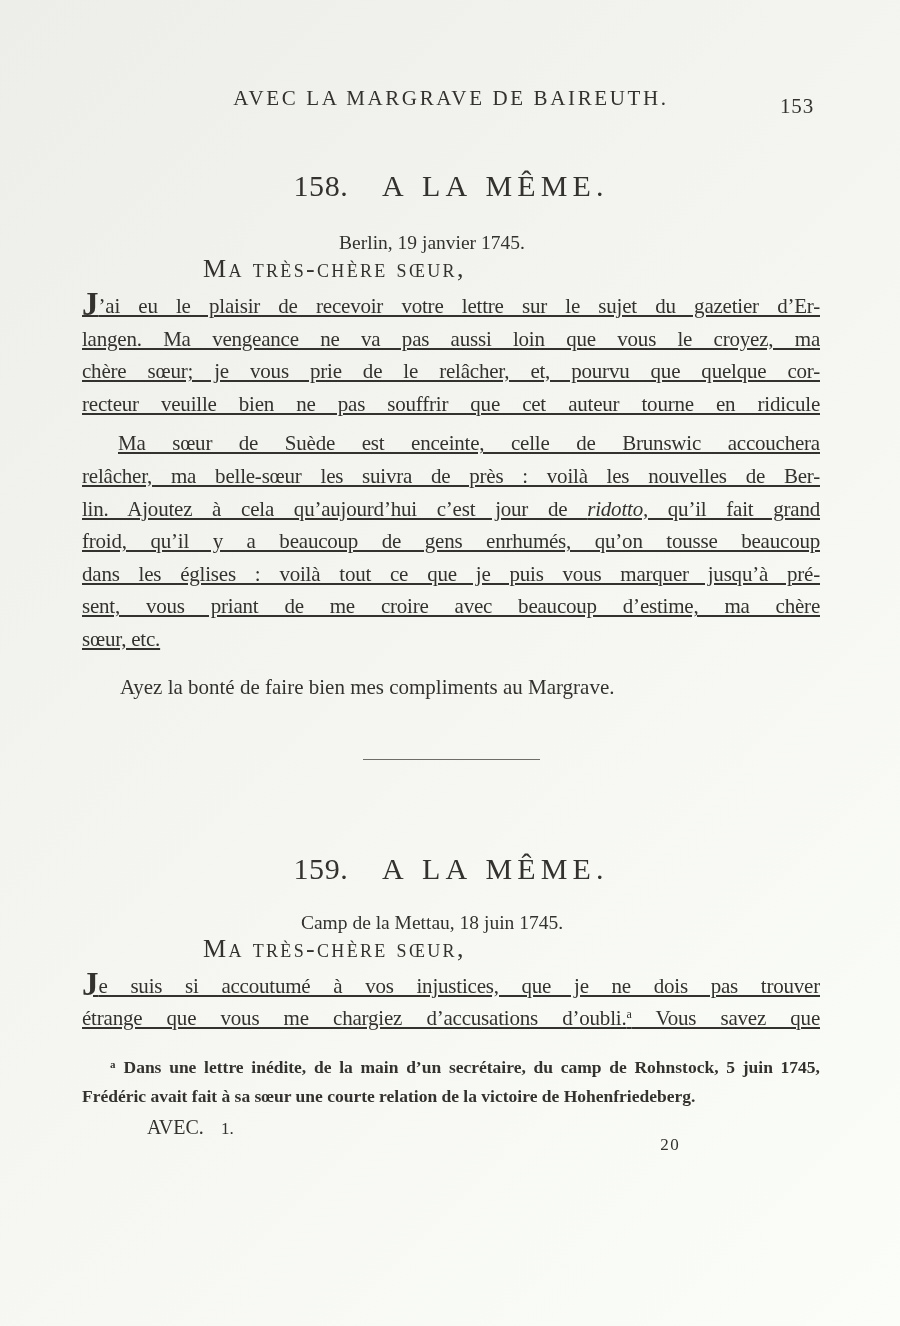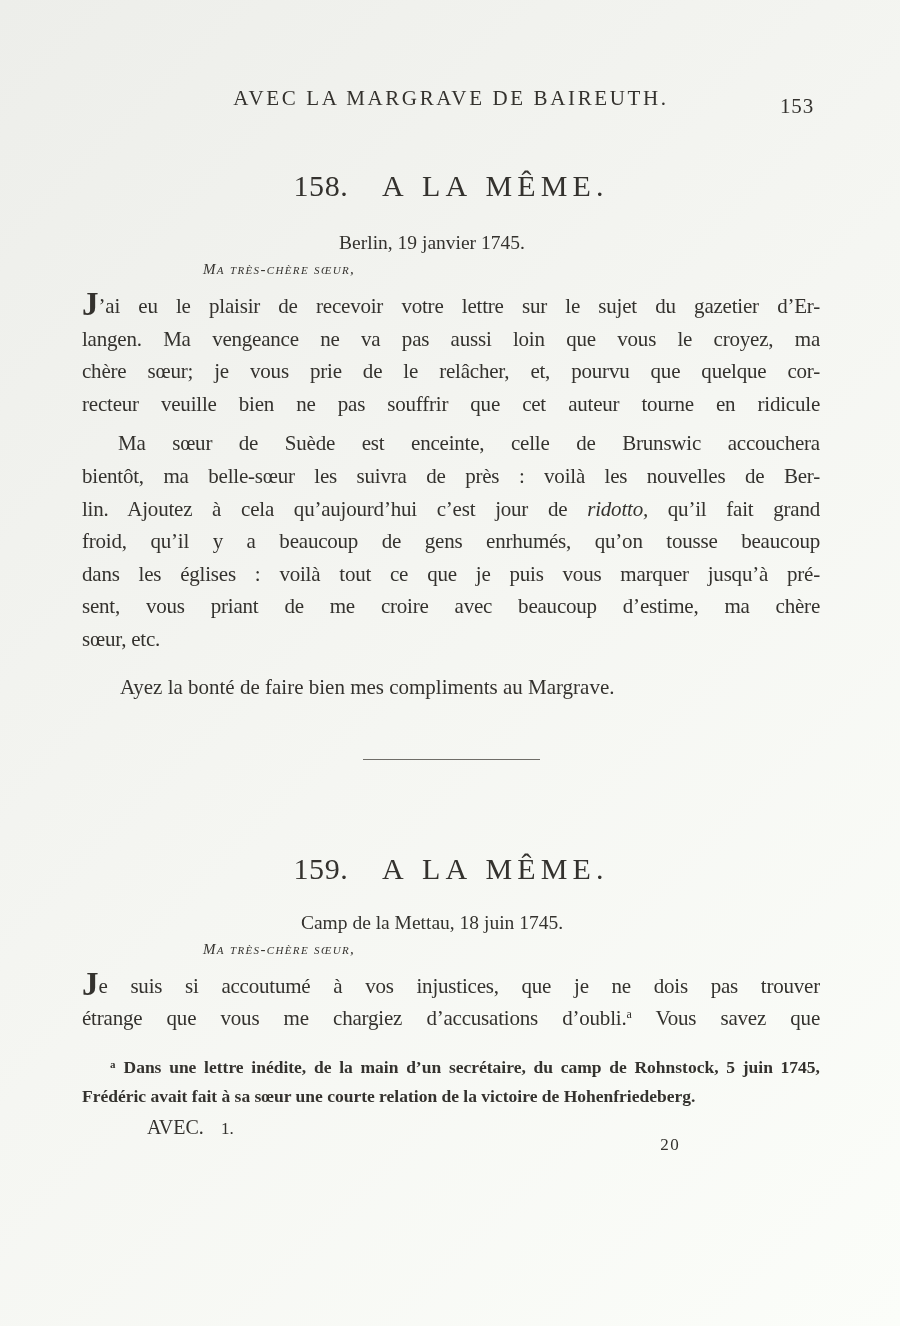--- a/index.html
+++ b/index.html
@@ -52,28 +52,27 @@
     padding-right: 38px;
     font-size: 19.5px;
     line-height: 23px;
   }
   .dateline-2 { margin-top: 24px; }
 
   .salutation {
     margin-top: 1px;
     margin-left: 121px;
     font-variant: small-caps;
-    font-size: 15px;
+    font-size: 26px;
     line-height: 28px;
     letter-spacing: 0.09em;
-    font-style: italic;
-  }
-
-  
-  .para { font-size: 21px; margin-top: 7px; }
+  }
+
+  
+  .para { font-size: 21px; margin-top: 7px; text-decoration: underline; }
   .ln {
     line-height: 32.6px;
     text-align: justify;
     letter-spacing: -0.01em;
     overflow: hidden;
     white-space: normal;
   }
   .jl { text-align-last: justify; }
   .ind { text-indent: 36px; }
 
@@ -152,21 +151,21 @@
 
     <div class="para">
       <div class="ln jl"><span class="dropcap">J</span><span>’ai eu le plaisir de recevoir votre lettre sur le sujet du gazetier d’Er-</span></div>
       <div class="ln jl">langen. Ma vengeance ne va pas aussi loin que vous le croyez, ma</div>
       <div class="ln jl">chère sœur; je vous prie de le relâcher, et, pourvu que quelque cor-</div>
       <div class="ln jl">recteur veuille bien ne pas souffrir que cet auteur tourne en ridicule</div>
     </div>
 
     <div class="para">
       <div class="ln jl ind">Ma sœur de Suède est enceinte, celle de Brunswic accouchera</div>
-      <div class="ln jl">bientôt, ma belle-sœur les suivra de près : voilà les nouvelles de Ber-</div>
+      <div class="ln jl">relâcher, ma belle-sœur les suivra de près : voilà les nouvelles de Ber-</div>
       <div class="ln jl"><span>lin. Ajoutez à cela qu’aujourd’hui c’est jour de </span><span class="italic">ridotto,</span><span> qu’il fait grand</span></div>
       <div class="ln jl">froid, qu’il y a beaucoup de gens enrhumés, qu’on tousse beaucoup</div>
       <div class="ln jl">dans les églises : voilà tout ce que je puis vous marquer jusqu’à pré-</div>
       <div class="ln jl">sent, vous priant de me croire avec beaucoup d’estime, ma chère</div>
       <div class="ln">sœur, etc.</div>
     </div>
 
     <div class="compliments">Ayez la bonté de faire bien mes compliments au Margrave.</div>
   </section>
 

